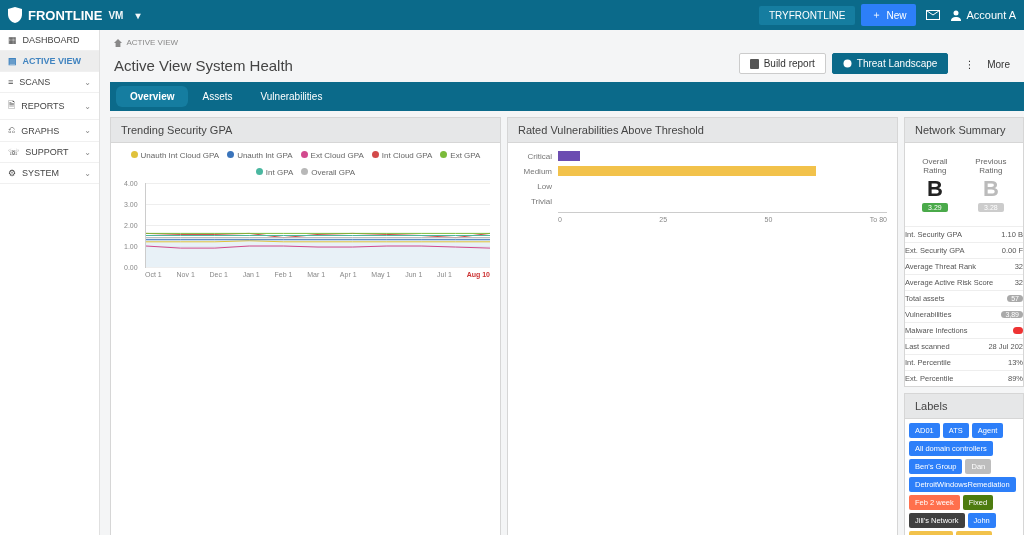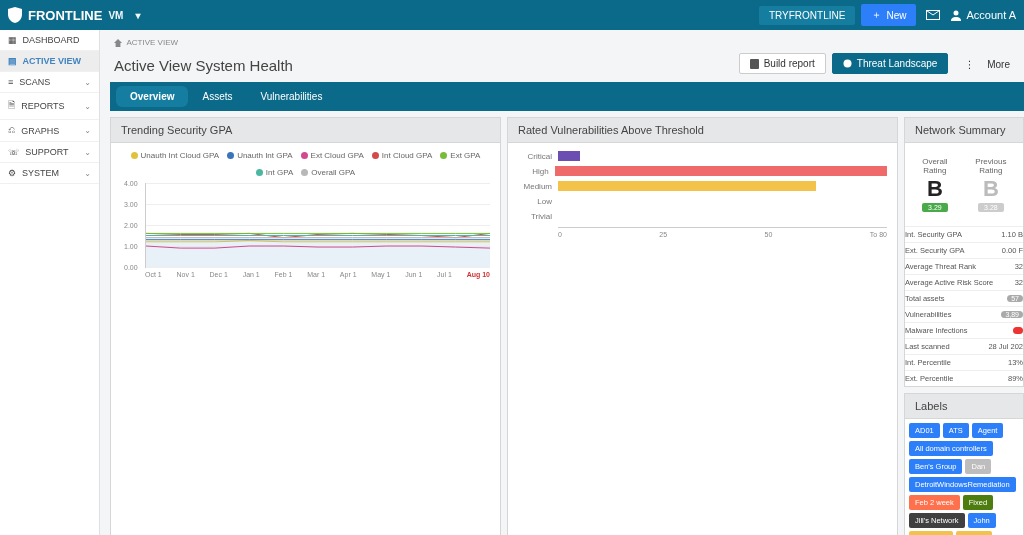--- a/index.html
+++ b/index.html
@@ -30,21 +30,21 @@
   .tabs{background:#0b6a8a;padding:4px 6px}
   .tabs .tab{display:inline-block;color:#fff;font-size:10px;padding:5px 14px;cursor:pointer}
   .tabs .tab.active{background:#157da0;border-radius:6px;font-weight:bold}
   .row{display:flex;gap:6px;margin:6px 0 0 0}
   .card{background:#fff;border:1px solid #d6d6d6}
   .card .hd{background:#e6e7e8;padding:6px 10px;font-size:11px;color:#444;border-bottom:1px solid #d6d6d6;display:flex;align-items:center}
   .card .bd{padding:8px 10px}
   
   .trend{flex:1}
   .legend{display:flex;flex-wrap:wrap;gap:8px;justify-content:center;font-size:8px;color:#666;margin-bottom:6px}
-  .legend span{display:flex;align-items:center;gap:3px}
+  .legend span{display:flex;gap:3px}
   .dot{width:7px;height:7px;border-radius:50%}
   .trend-chart{position:relative;height:85px;border-bottom:1px solid #ccc;border-left:1px solid #ccc}
   .trend-chart .grid{position:absolute;left:0;right:0;border-top:1px solid #eee}
   .trend-y{position:absolute;left:-22px;font-size:7px;color:#888}
   .trend-x{display:flex;justify-content:space-between;font-size:7px;color:#888;margin-top:3px}
   .trend-x span:last-child{color:#c33;font-weight:bold}
   .trend svg{position:absolute;inset:0;width:100%;height:100%}
   
   .rated{flex:1}
   .rated .rows{display:flex;flex-direction:column;gap:5px;font-size:8px;color:#777}
@@ -229,24 +229,20 @@
         <div class="hd">
             <span>Rated Vulnerabilities Above Threshold</span>
           </div>
         <div class="bd">
           <div class="rows" id="ratedrows">
               <div class="r">
                 <div class="lbl">Critical</div>
                 <div class="bar" style="width:6%;background:#6c4db1"></div>
               </div>
               <div class="r">
-                <div class="lbl">High</div>
-                <div class="bar" style="width:100%;background:#ef6a6a"></div>
-              </div>
-              <div class="r">
                 <div class="lbl">Medium</div>
                 <div class="bar" style="width:70%;background:#f2c24b"></div>
               </div>
               <div class="r">
                 <div class="lbl">Low</div>
                 <div class="bar" style="width:0%;background:#8ac27a"></div>
               </div>
               <div class="r">
                 <div class="lbl">Trivial</div>
                 <div class="bar" style="width:0%;background:#b8b8b8"></div>

